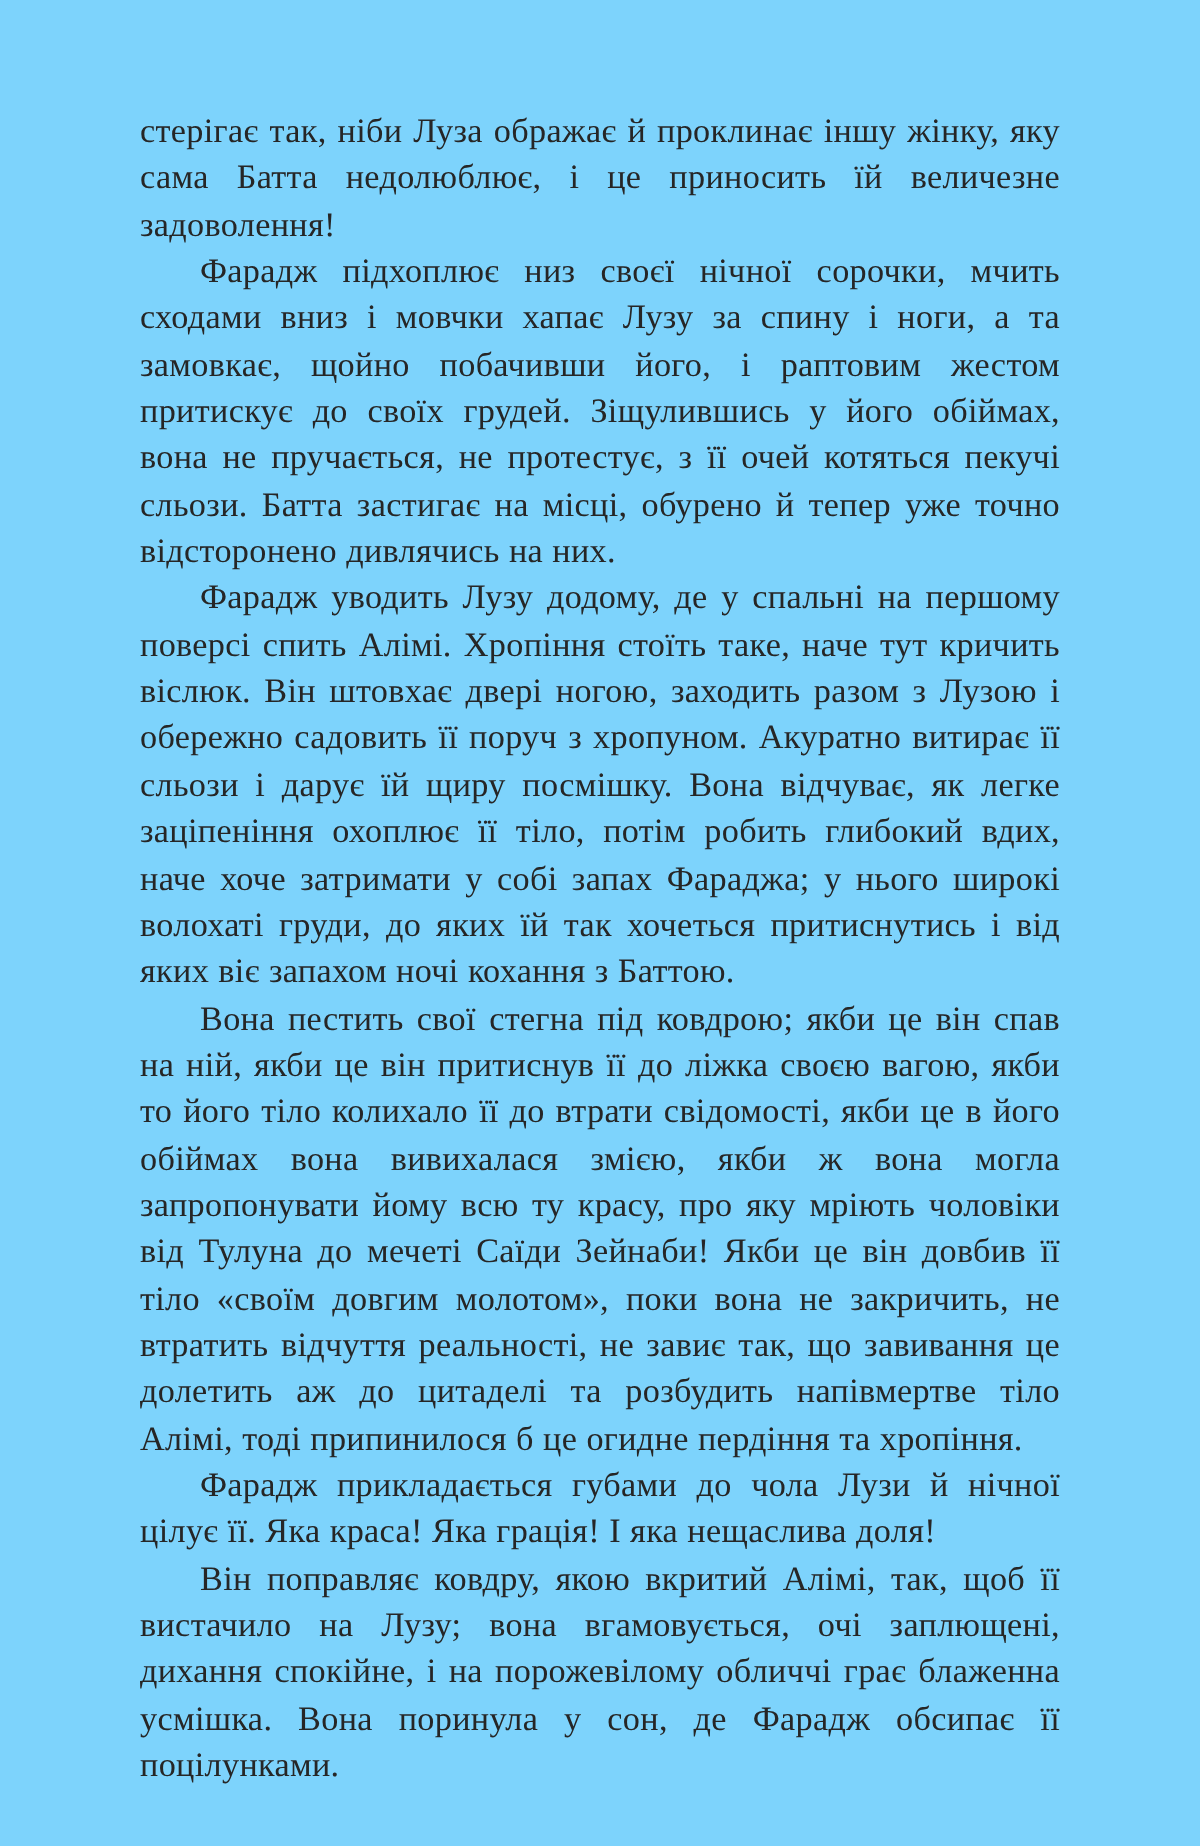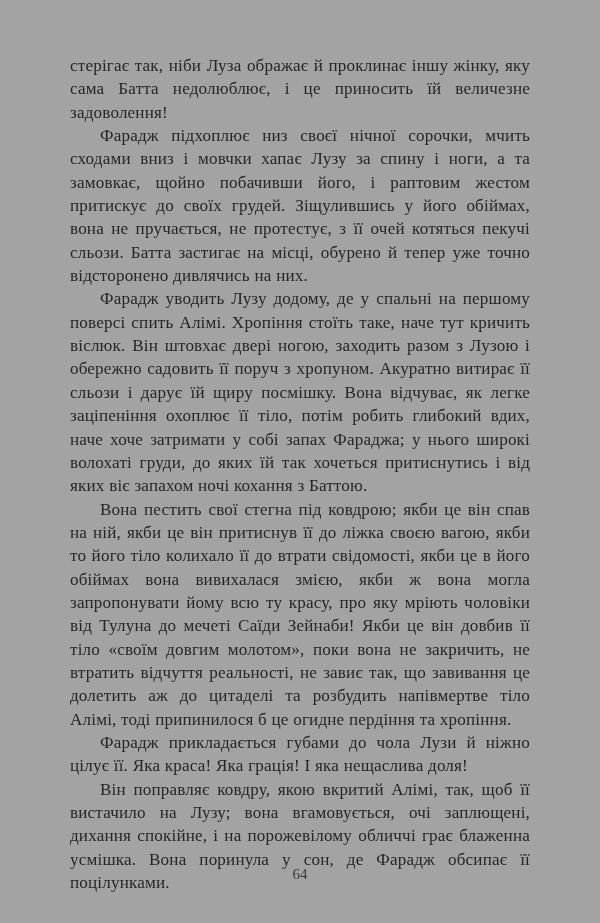--- a/index.html
+++ b/index.html
@@ -11,21 +11,21 @@
   body {
     width: 600px;
     height: 923px;
     overflow: hidden;
     font-family: "Liberation Serif", "DejaVu Serif", serif;
   }
   .page {
     position: relative;
     width: 600px;
     height: 923px;
-    background: #a3a3a3;
+    background: #7dd3fc;
     box-sizing: border-box;
   }
   .text-column {
     position: absolute;
     left: 70px;
     top: 54px;
     width: 460px;
   }
   .para {
     margin: 0;
@@ -58,19 +58,18 @@
 </head>
 <body>
 
 <div class="page">
 
   <div class="text-column">
     <p class="para first-block">стерігає так, ніби Луза ображає й проклинає іншу жінку, яку сама Батта недолюблює, і це приносить їй величезне задоволення!</p>
     <p class="para">Фарадж підхоплює низ своєї нічної сорочки, мчить сходами вниз і мовчки хапає Лузу за спину і ноги, а та замовкає, щойно побачивши його, і раптовим жестом притискує до своїх грудей. Зіщулившись у його обіймах, вона не пручається, не протестує, з її очей котяться пекучі сльози. Батта застигає на місці, обурено й тепер уже точно відсторонено дивлячись на них.</p>
     <p class="para">Фарадж уводить Лузу додому, де у спальні на першому поверсі спить Алімі. Хропіння стоїть таке, наче тут кричить віслюк. Він штовхає двері ногою, заходить разом з Лузою і обережно садовить її поруч з хропуном. Акуратно витирає її сльози і дарує їй щиру посмішку. Вона відчуває, як легке заціпеніння охоплює її тіло, потім робить глибокий вдих, наче хоче затримати у собі запах Фараджа; у нього широкі волохаті груди, до яких їй так хочеться притиснутись і від яких віє запахом ночі кохання з Баттою.</p>
     <p class="para">Вона пестить свої стегна під ковдрою; якби це він спав на ній, якби це він притиснув її до ліжка своєю вагою, якби то його тіло колихало її до втрати свідомості, якби це в його обіймах вона вивихалася змією, якби ж вона могла запропонувати йому всю ту красу, про яку мріють чоловіки від Тулуна до мечеті Саїди Зейнаби! Якби це він довбив її тіло «своїм довгим молотом», поки вона не закричить, не втратить відчуття реальності, не завиє так, що завивання це долетить аж до цитаделі та розбудить напівмертве тіло Алімі, тоді припинилося б це огидне пердіння та хропіння.</p>
-    <p class="para">Фарадж прикладається губами до чола Лузи й ніжно цілує її. Яка краса! Яка грація! І яка нещаслива доля!</p>
+    <p class="para">Фарадж прикладається губами до чола Лузи й нічної цілує її. Яка краса! Яка грація! І яка нещаслива доля!</p>
     <p class="para">Він поправляє ковдру, якою вкритий Алімі, так, щоб її вистачило на Лузу; вона вгамовується, очі заплющені, дихання спокійне, і на порожевілому обличчі грає блаженна усмішка. Вона поринула у сон, де Фарадж обсипає її поцілунками.</p>
   </div>
 
-  <div class="page-number">64</div>
 
 </div>
 
 </body></html>

